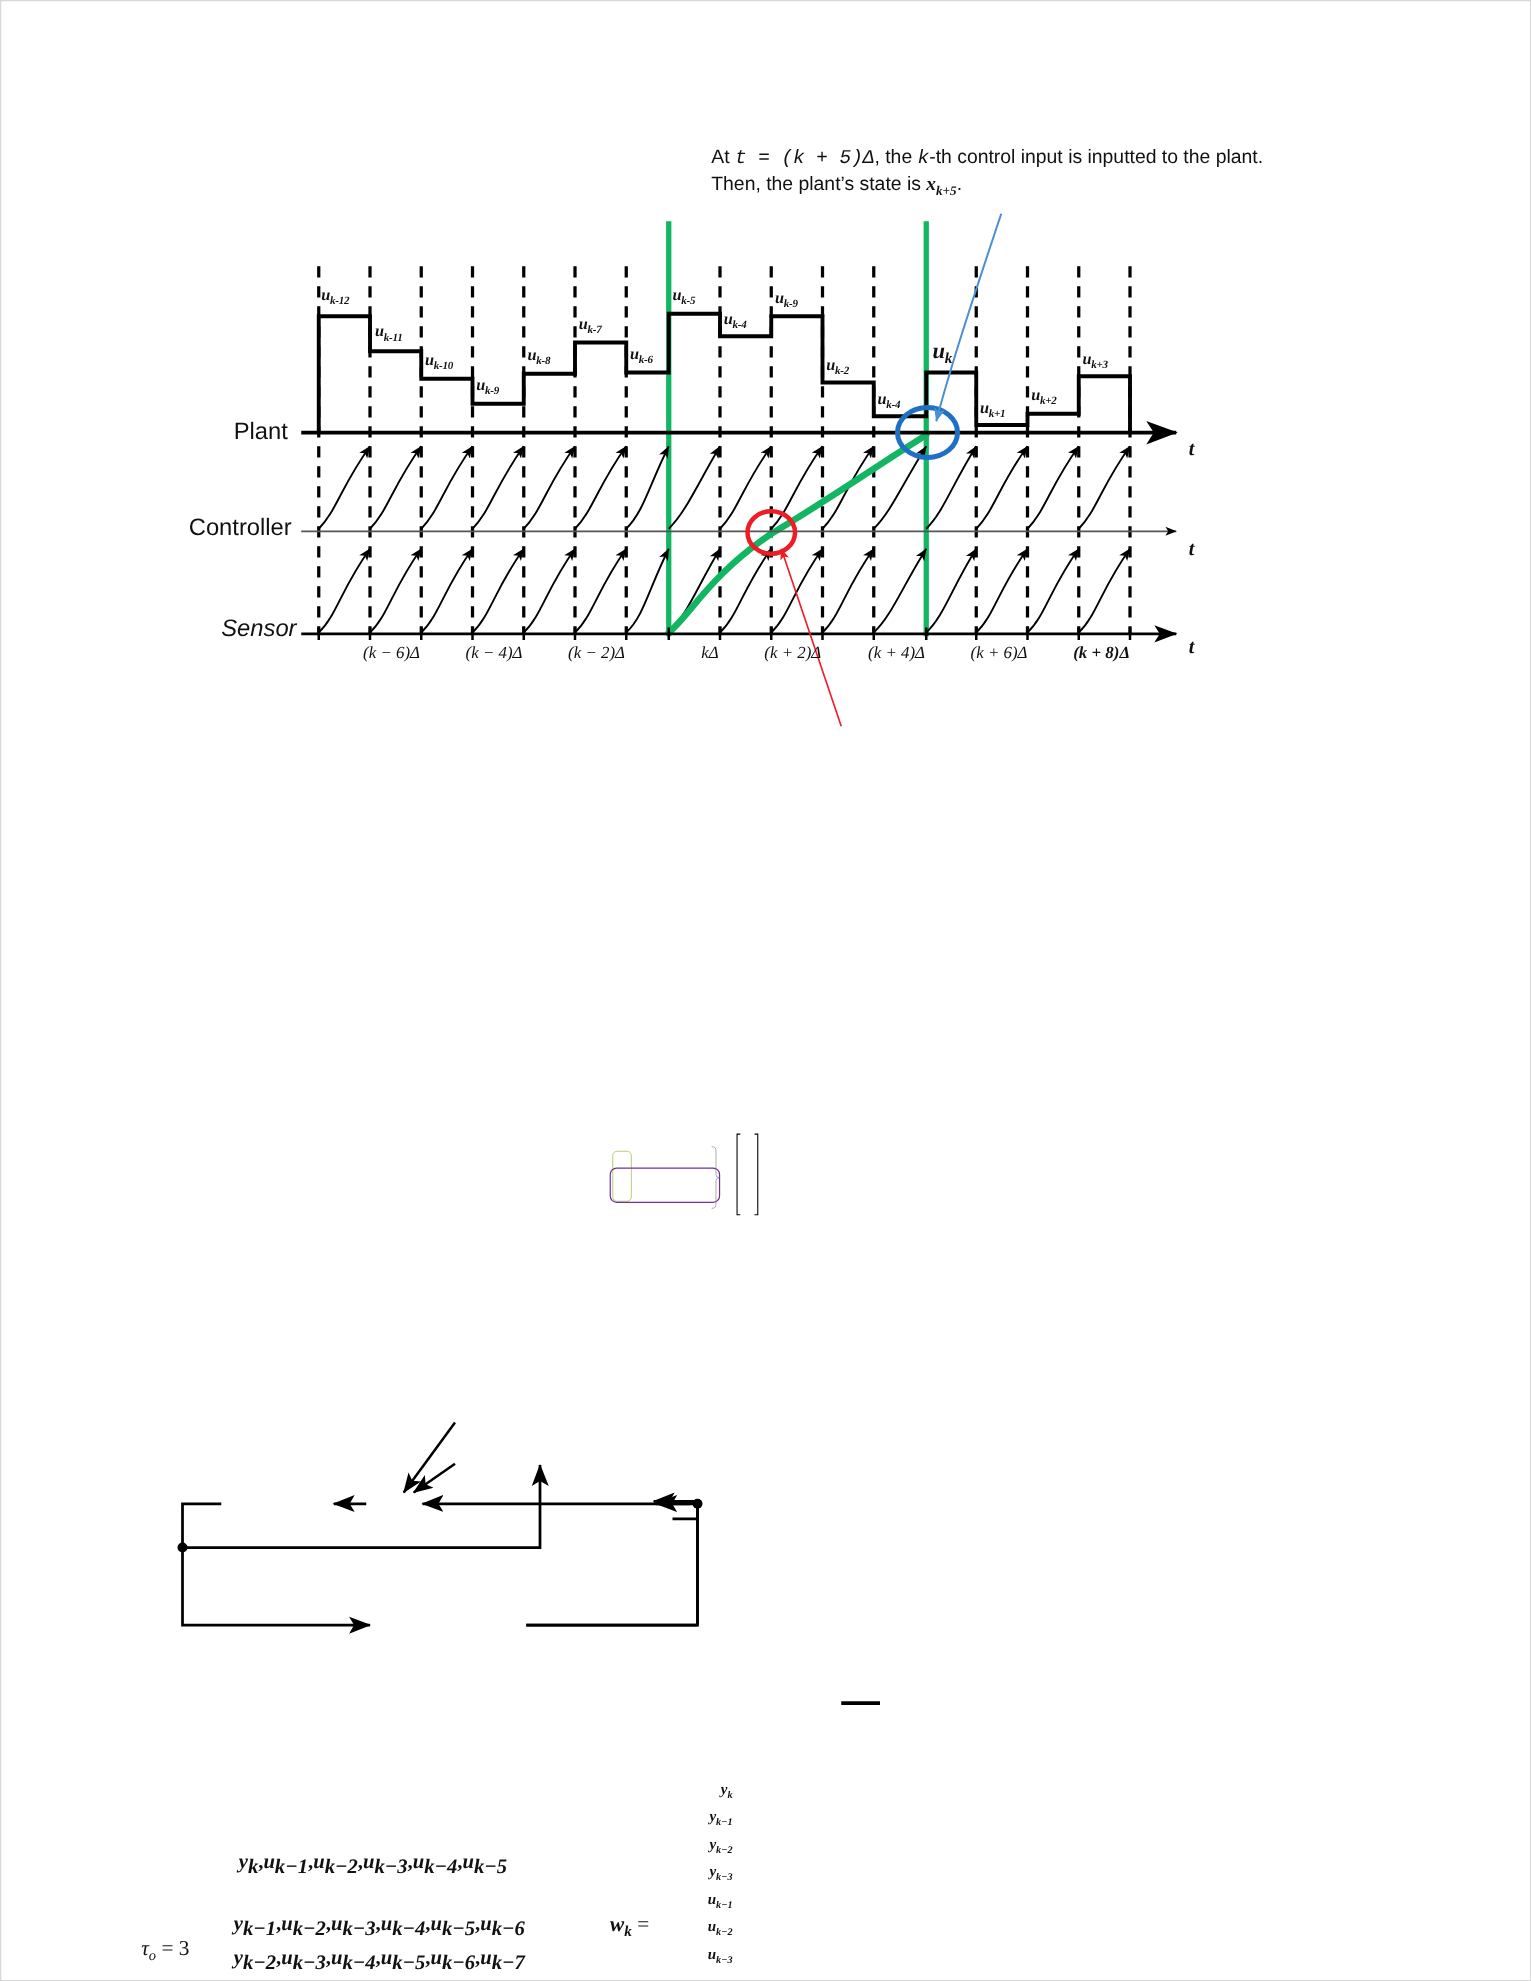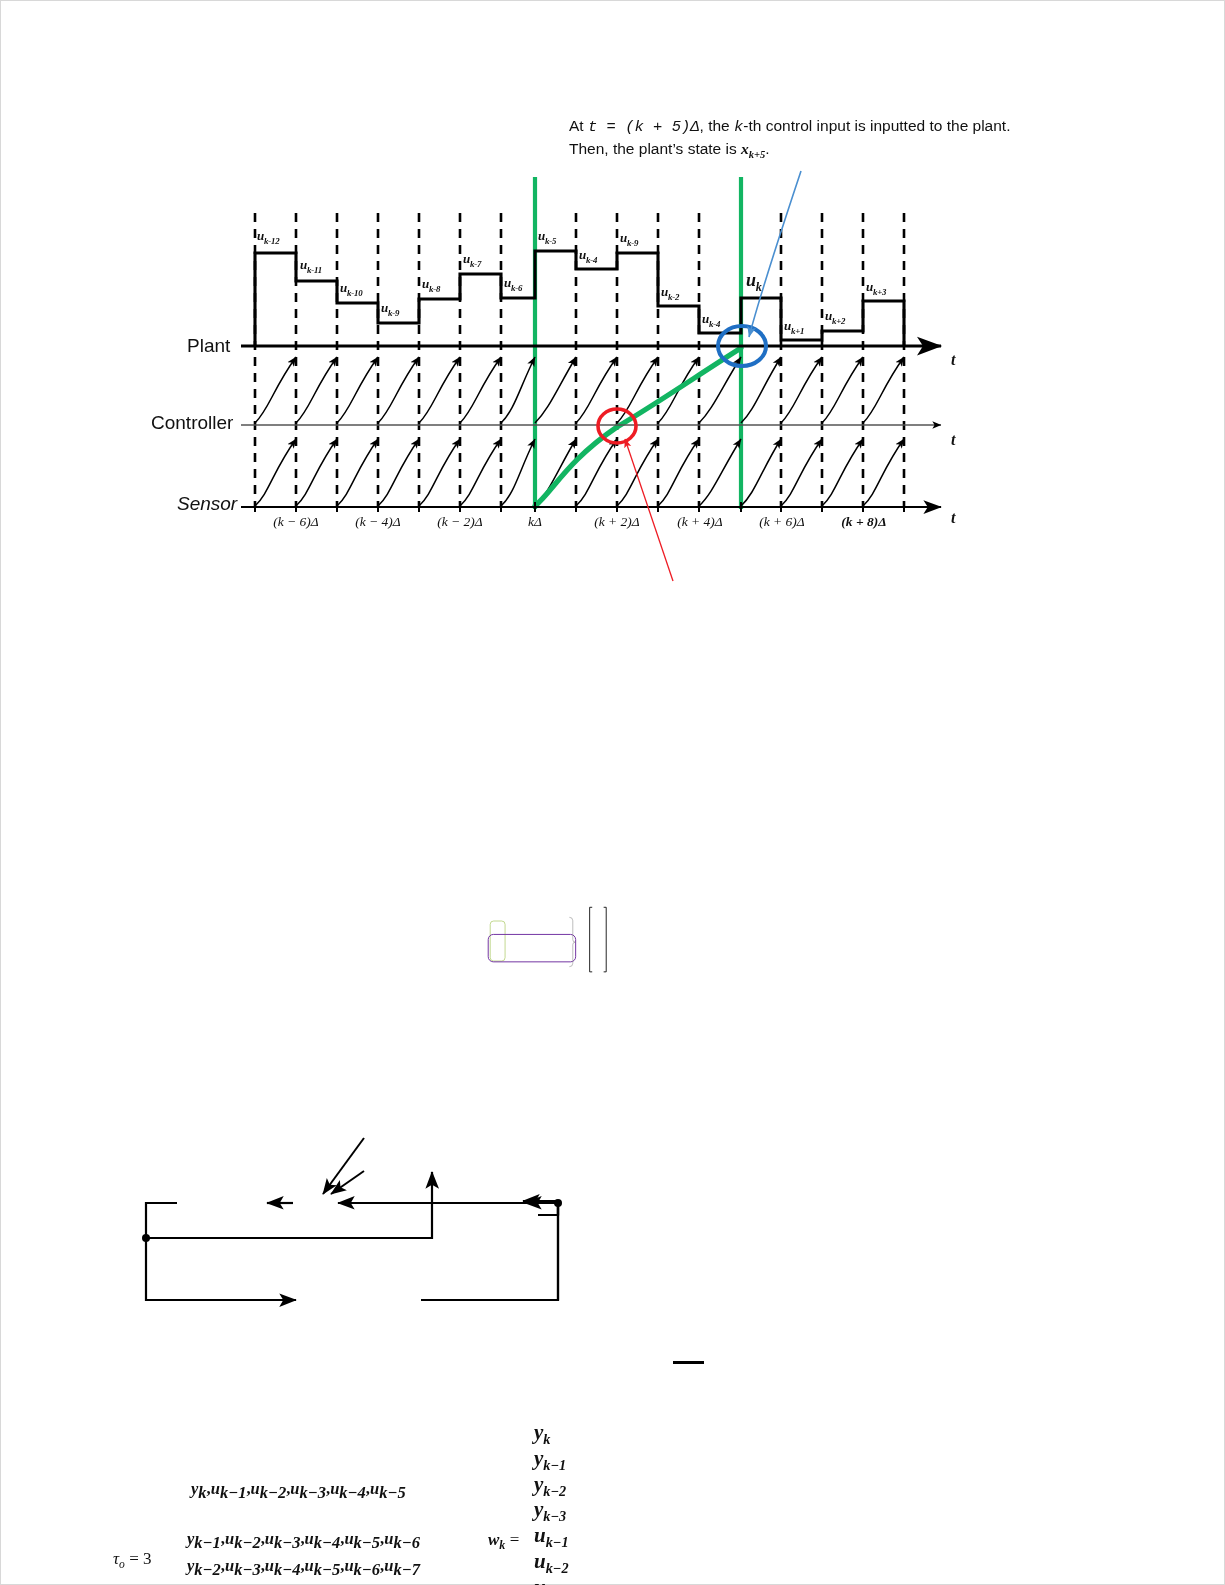--- a/index.html
+++ b/index.html
@@ -44,21 +44,21 @@
     font-size: 19px;
     color: #111;
     white-space: nowrap;
   }
   .tick-label {
     font-family: "Liberation Serif", serif;
     font-size: 13.5px;
     font-style: italic;
     color: #111;
     white-space: nowrap;
-    text-align: center;
+    text-align: right;
   }
   .t-axis-label {
     font-family: "Liberation Serif", serif;
     font-size: 16px;
     font-style: italic;
     font-weight: bold;
     color: #111;
   }
   .u-label {
     font-family: "Liberation Serif", serif;
@@ -74,21 +74,21 @@
   
   .math {
     font-family: "Liberation Serif", serif;
     font-style: italic;
     font-weight: bold;
     color: #111;
     white-space: nowrap;
   }
   .math.norm { font-weight: normal; }
   .row-math { font-size: 16.5px; letter-spacing: 0px; }
-  .vec-item { font-size: 21px; line-height: 17.6px; text-align: left; }
+  .vec-item { font-size: 12px; line-height: 17.6px; text-align: right; }
   .hairline {
     position: absolute;
     background: #000;
     height: 2.4px;
   }
 </style>
 </head>
 <body>
 
 <div class="page">

